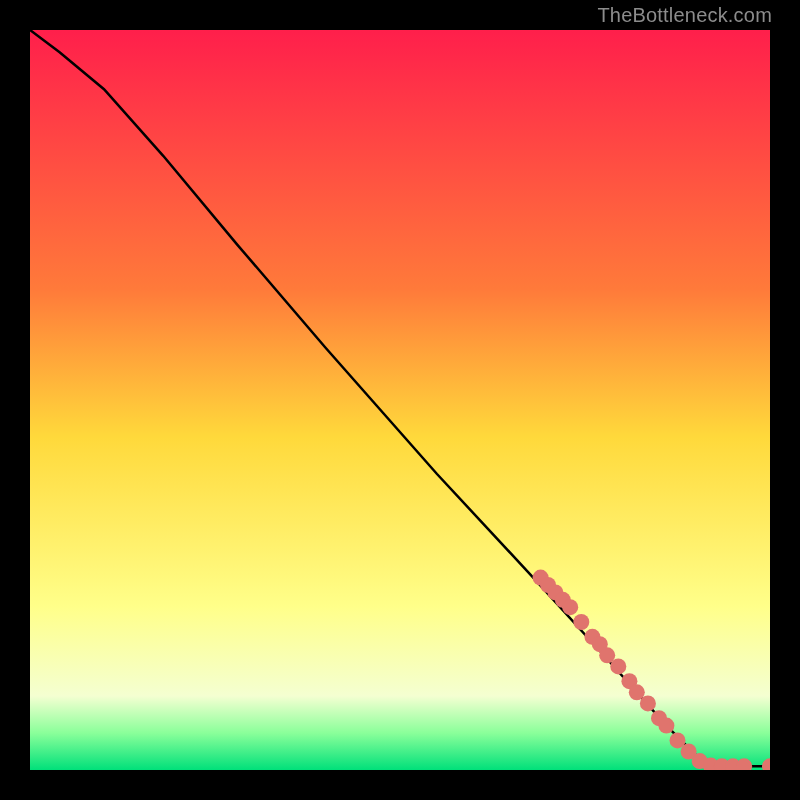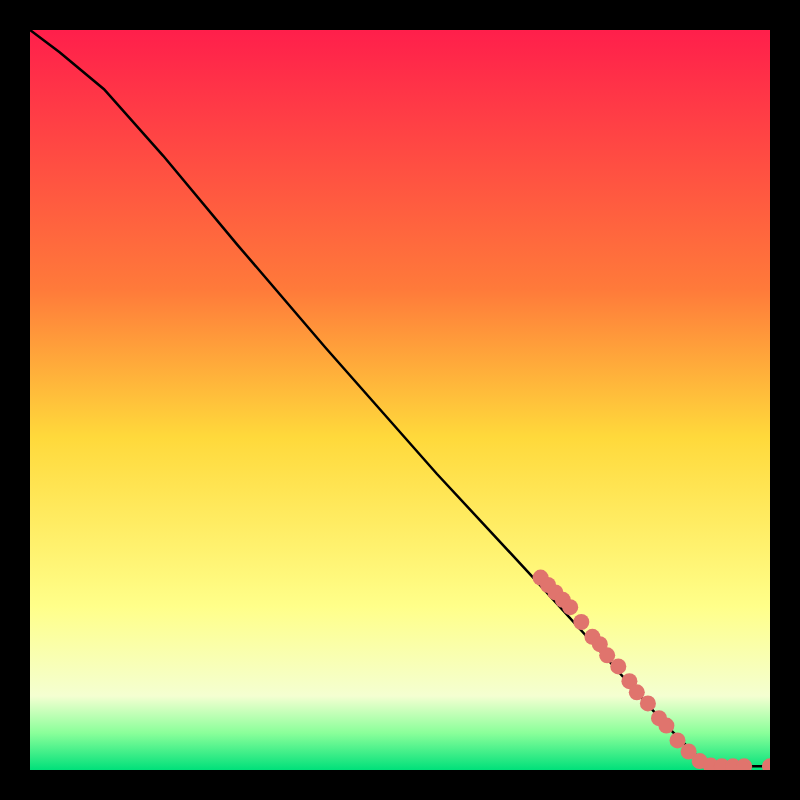--- a/index.html
+++ b/index.html
@@ -36,20 +36,21 @@
   .plot svg {
     width: 100%;
     height: 100%;
     display: block;
   }
 </style>
 </head>
 <body>
 
 <div class="wrap">
+  <div class="attribution">TheBottleneck.com</div>
 
   <div class="plot">
     <svg viewBox="0 0 740 740" preserveAspectRatio="none">
       <defs>
         <linearGradient id="bg-grad" x1="0" y1="0" x2="0" y2="1">
             <stop offset="0%" stop-color="#ff1f4b"></stop>
             <stop offset="35%" stop-color="#ff7a3a"></stop>
             <stop offset="55%" stop-color="#ffd93b"></stop>
             <stop offset="78%" stop-color="#ffff8a"></stop>
             <stop offset="90%" stop-color="#f4ffd1"></stop>

